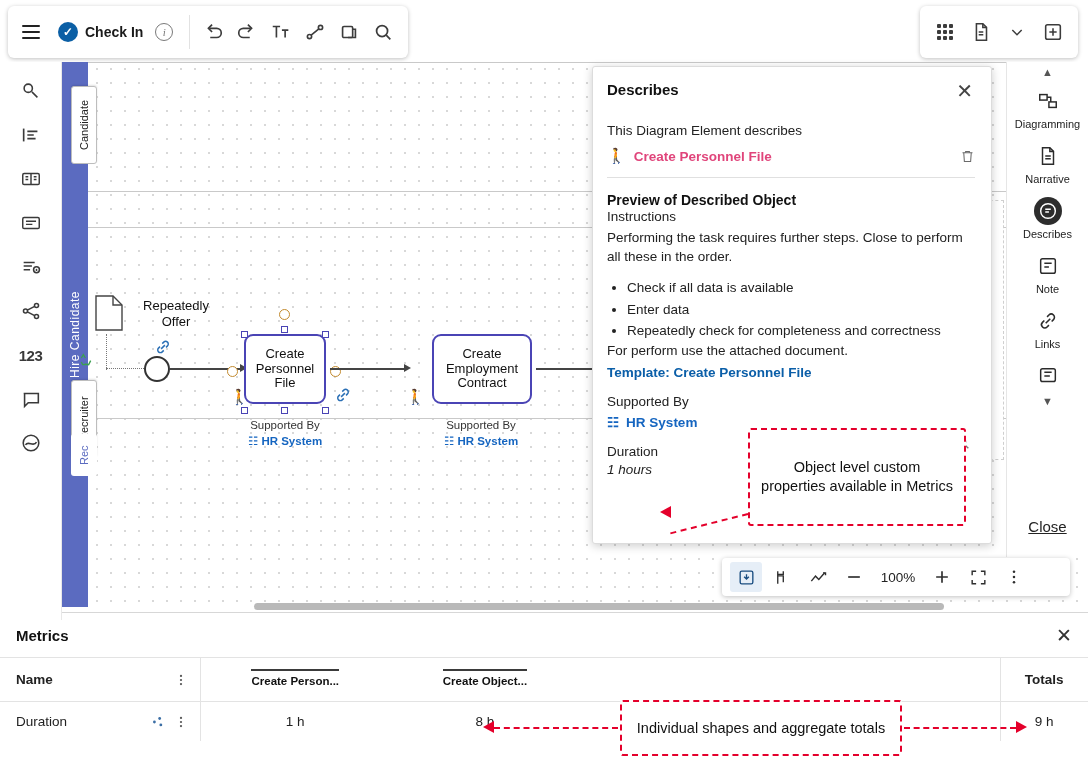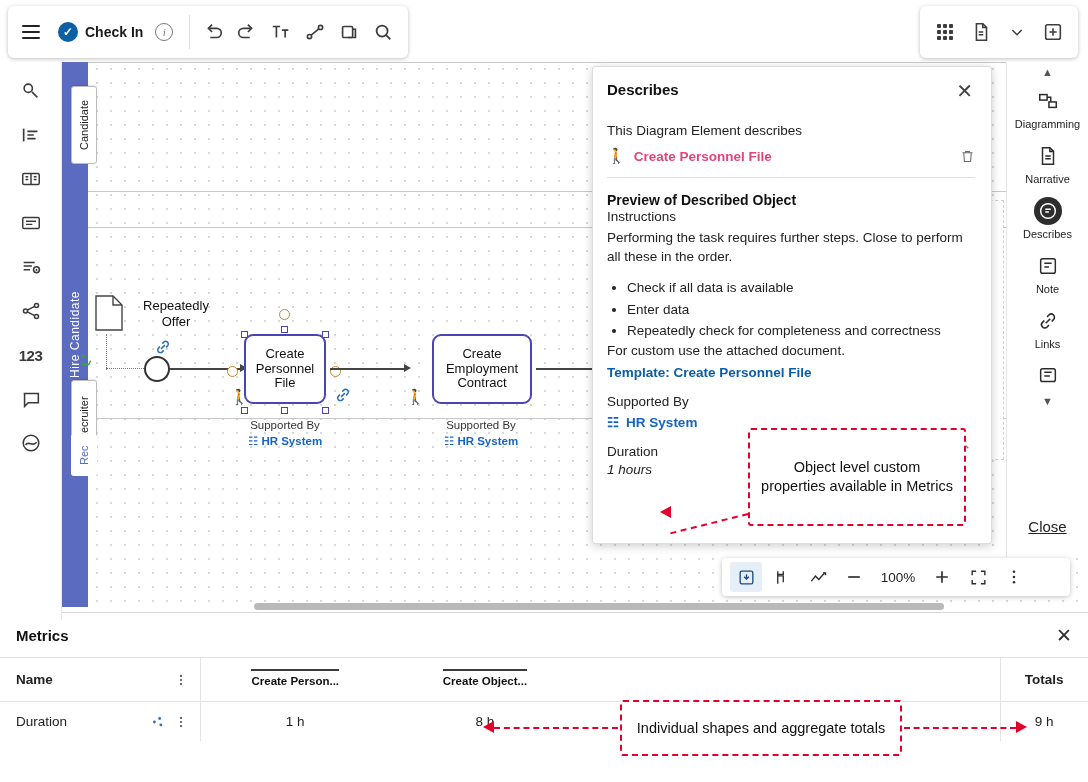--- a/index.html
+++ b/index.html
@@ -481,21 +481,21 @@
     <div class="hr"></div>
 
     <div class="sec-title">Preview of Described Object</div>
     <div class="body-txt">Instructions</div>
     <div class="body-txt" style="margin-top:2px;">Performing the task requires further steps. Close to perform all these in the order.</div>
     <ul class="bullets">
       <li>Check if all data is available</li>
       <li>Enter data</li>
       <li>Repeatedly check for completeness and correctness</li>
     </ul>
-    <div class="body-txt">For custom use the attached document.</div>
+    <div class="body-txt">For perform use the attached document.</div>
     <div class="tmpl-link">Template: Create Personnel File</div>
 
     <div class="sup-block">
       <div class="sup-cap">Supported By</div>
       <div class="sup-val">
         <span>☷</span>
         <span>HR System</span>
       </div>
     </div>
     <div class="dur-cap">Duration</div>

